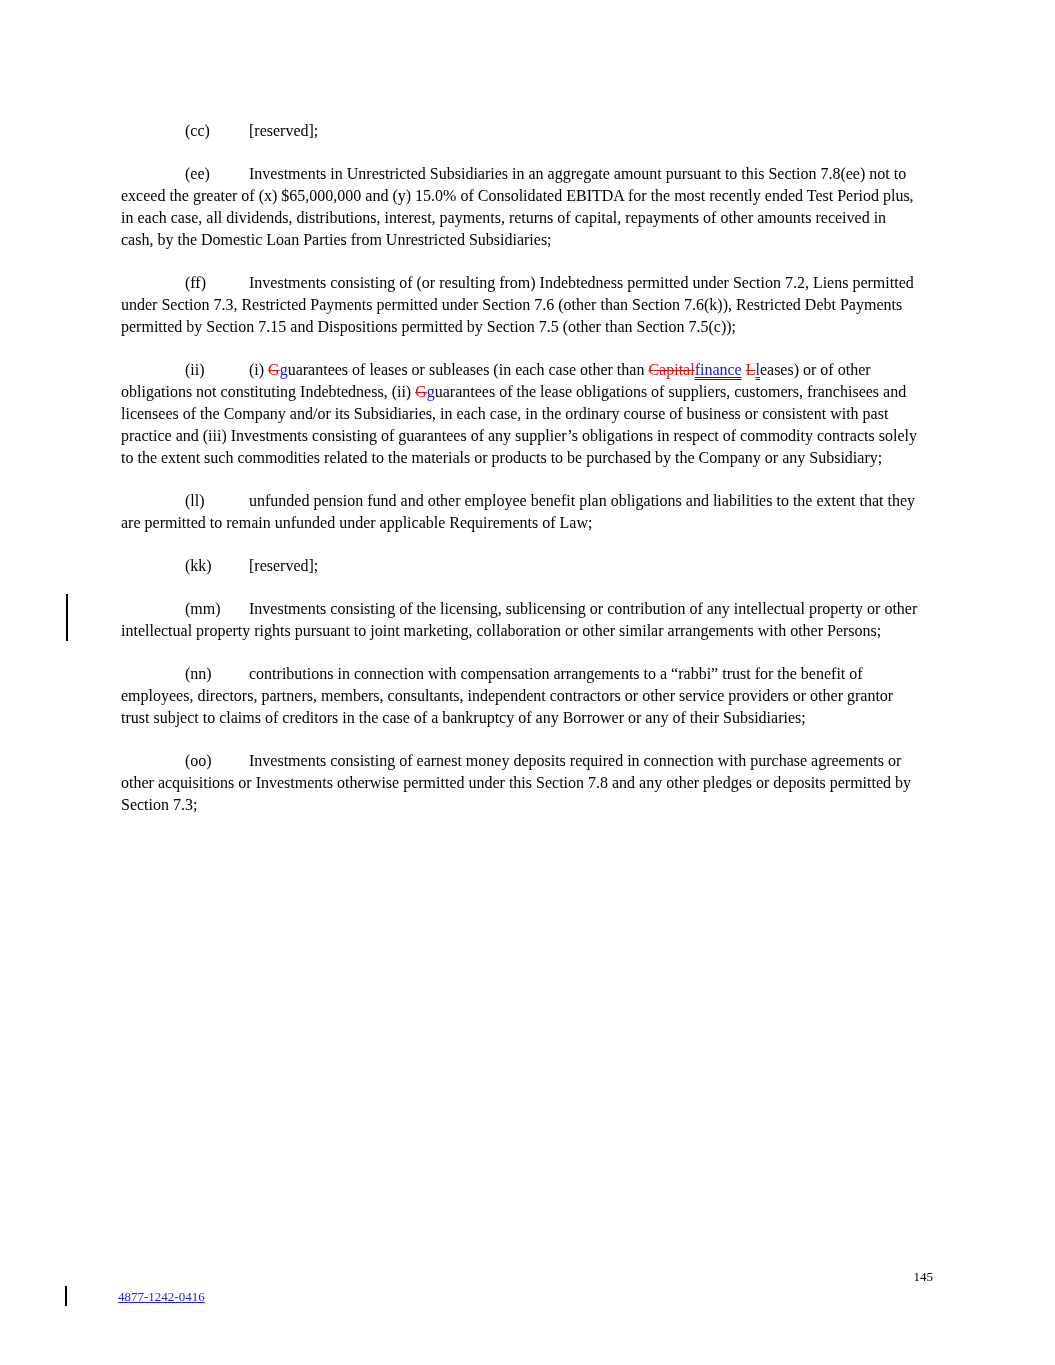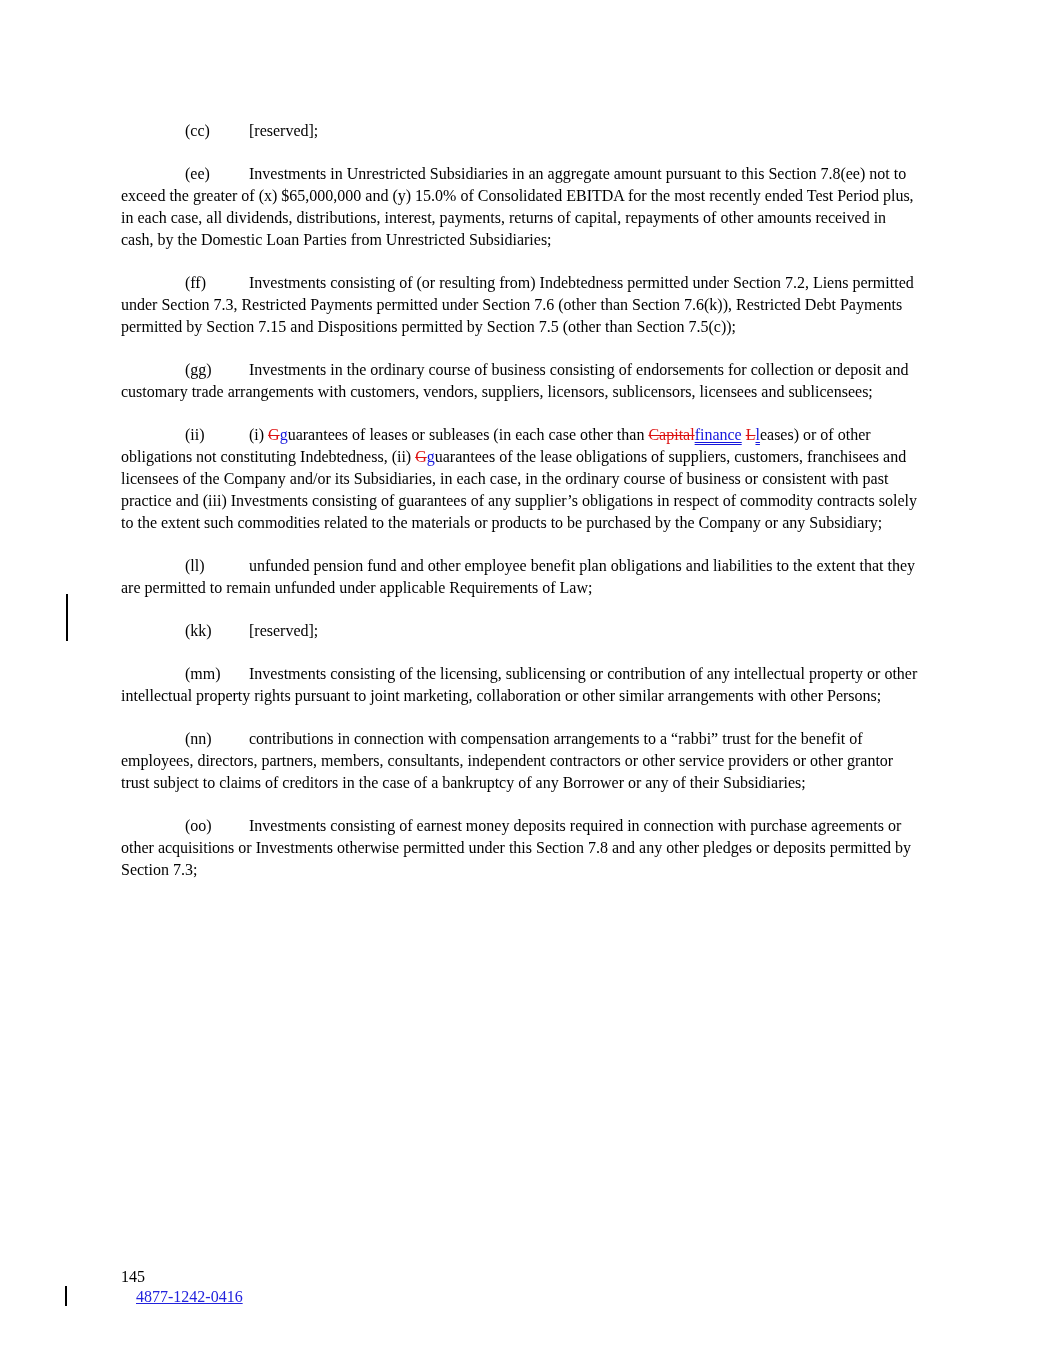--- a/index.html
+++ b/index.html
@@ -50,29 +50,29 @@
     width: 2px;
     background: #000000;
   }
   .change-bar.bar-ii   { left: 66px; top: 594px;  height: 47px; }
   .change-bar.bar-foot { left: 65px; top: 1286px; height: 20px; }
   .page-number {
     position: absolute;
     left: 121px;
     width: 812px;
     top: 1266px;
-    text-align: left;
-    font-size: 16px;
+    text-align: right;
+    font-size: 13px;
     line-height: 22px;
   }
   .doc-id {
     position: absolute;
-    left: 136px;
+    left: 118px;
     top: 1290px;
-    font-size: 16px;
+    font-size: 13px;
     line-height: 14px;
     color: #2222dd;
     text-decoration: underline;
   }
 </style>
 </head>
 <body>
 
 <div class="page">
 
@@ -81,21 +81,20 @@
 
   <div class="content">
 
     <p class="para"><span class="lbl">(cc)</span><span>[reserved];</span></p>
 
 
     <p class="para"><span class="lbl">(ee)</span><span>Investments in Unrestricted Subsidiaries in an aggregate amount pursuant to this Section 7.8(ee) not to exceed the greater of (x) $65,000,000 and (y) 15.0% of Consolidated EBITDA for the most recently ended Test Period plus, in each case, all dividends, distributions, interest, payments, returns of capital, repayments of other amounts received in cash, by the Domestic Loan Parties from Unrestricted Subsidiaries;</span></p>
 
     <p class="para"><span class="lbl">(ff)</span><span>Investments consisting of (or resulting from) Indebtedness permitted under Section 7.2, Liens permitted under Section 7.3, Restricted Payments permitted under Section 7.6 (other than Section 7.6(k)), Restricted Debt Payments permitted by Section 7.15 and Dispositions permitted by Section 7.5 (other than Section 7.5(c));</span></p>
 
-    <p class="para"><span class="lbl">(gg)</span><span>Investments in the ordinary course of business consisting of endorsements for collection or deposit and customary trade arrangements with customers, vendors, suppliers, licensors, sublicensors, licensees and sublicensees;</span></p>
 
 
     <p class="para"><span class="lbl">(ii)</span><span>(i) </span><span class="del">G</span><span class="ins">g</span><span>uarantees of leases or subleases (in each case other than </span><span class="del">Capital</span><span class="ins">finance</span><span> </span><span class="del">L</span><span class="ins">l</span><span>eases) or of other obligations not constituting Indebtedness, (ii) </span><span class="del">G</span><span class="ins">g</span><span>uarantees of the lease obligations of suppliers, customers, franchisees and licensees of the Company and/or its Subsidiaries, in each case, in the ordinary course of business or consistent with past practice and (iii) Investments consisting of guarantees of any supplier’s obligations in respect of commodity contracts solely to the extent such commodities related to the materials or products to be purchased by the Company or any Subsidiary;</span></p>
 
 
     <p class="para"><span class="lbl">(ll)</span><span>unfunded pension fund and other employee benefit plan obligations and liabilities to the extent that they are permitted to remain unfunded under applicable Requirements of Law;</span></p>
 
     <p class="para"><span class="lbl">(kk)</span><span>[reserved];</span></p>
 
     <p class="para"><span class="lbl">(mm)</span><span>Investments consisting of the licensing, sublicensing or contribution of any intellectual property or other intellectual property rights pursuant to joint marketing, collaboration or other similar arrangements with other Persons;</span></p>

